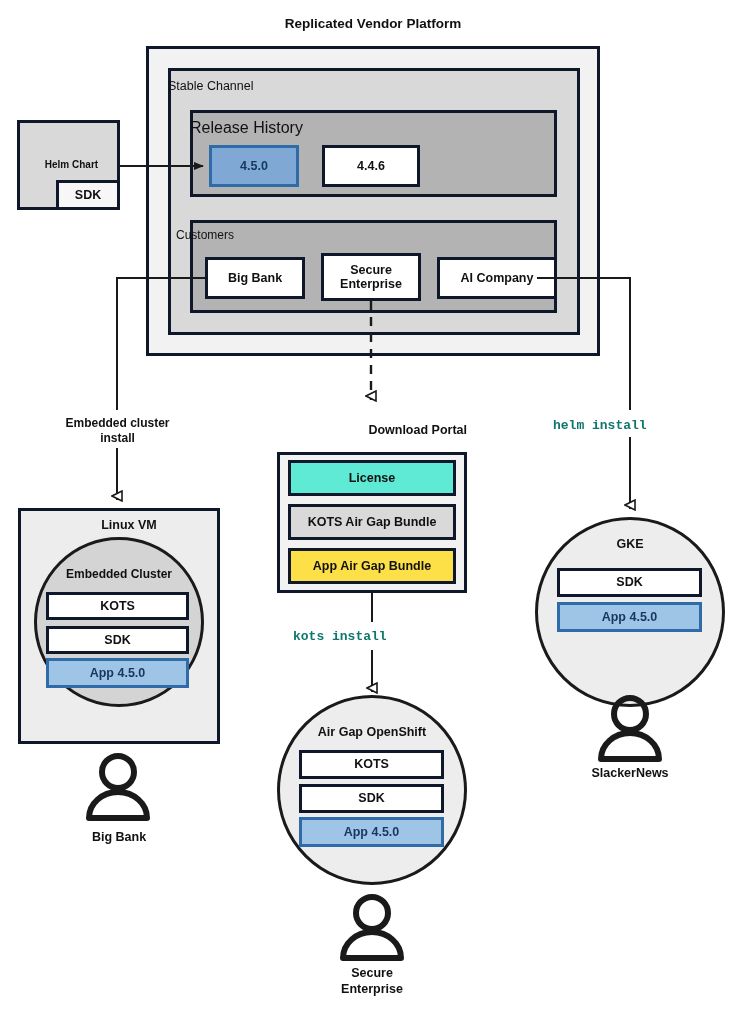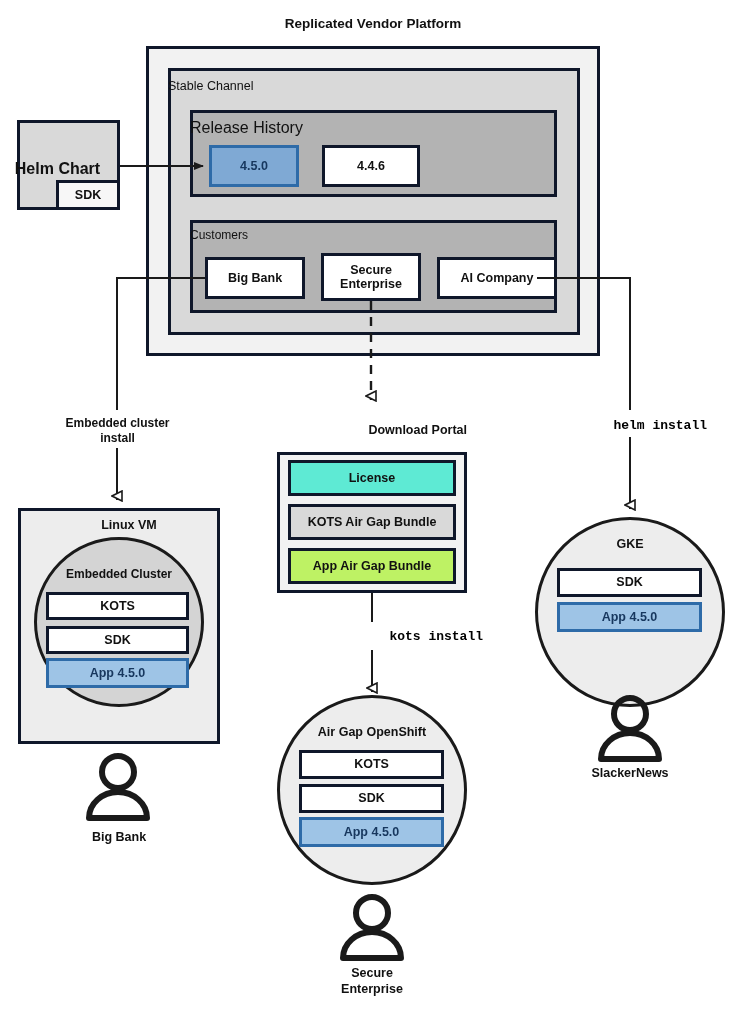--- a/index.html
+++ b/index.html
@@ -43,23 +43,23 @@
   }
   .plain-label {
     position: absolute;
     text-align: center;
     font-weight: bold;
     color: #111111;
     line-height: 1.25;
   }
   .mono-label {
     position: absolute;
-    text-align: right;
+    text-align: left;
     font-weight: bold;
-    color: #000000;
+    color: #0f766e;
     font-family: "Liberation Mono", "DejaVu Sans Mono", monospace;
     line-height: 1.25;
   }
   .circle {
     position: absolute;
     box-sizing: border-box;
     border: 3px solid #1a1a1a;
     border-radius: 50%;
   }
   svg.overlay {
@@ -85,48 +85,48 @@
 
   <div class="box" style="left:190px; top:110px; width:367px; height:87px; background:#B3B3B3;"></div>
   <div class="title-top" style="left:190px; top:118px; width:367px; font-size:16px;">Release History</div>
 
   <div class="box" style="left:209px; top:145px; width:90px; height:42px;
               background:#7FA9D4; border-color:#2E6BA8; color:#17375E; font-size:12.5px;">4.5.0</div>
 
   <div class="box nofill" style="left:322px; top:145px; width:98px; height:42px; font-size:12.5px;">4.4.6</div>
 
   <div class="box" style="left:190px; top:220px; width:367px; height:93px; background:#B3B3B3;"></div>
-  <div class="title-top" style="left:190px; top:228px; width:428px; font-size:12px;">Customers</div>
+  <div class="title-top" style="left:176px; top:228px; width:428px; font-size:12px;">Customers</div>
 
   <div class="box nofill" style="left:205px; top:257px; width:100px; height:42px; font-size:12.5px;">Big Bank</div>
 
   <div class="box nofill" style="left:321px; top:253px; width:100px; height:48px; font-size:12.5px;">
     <span style="white-space:pre-line;">Secure
 Enterprise</span>
   </div>
 
   <div class="box nofill" style="left:437px; top:257px; width:120px; height:42px; font-size:12.5px;">AI Company</div>
 
   <div class="box" style="left:17px; top:120px; width:103px; height:90px; background:#D9D9D9;"></div>
-  <div class="plain-label" style="left:6px; top:159px; width:103px; font-size:16px;">Helm Chart</div>
+  <div class="plain-label" style="left:20px; top:159px; width:103px; font-size:10px;">Helm Chart</div>
   <div class="box" style="left:56px; top:180px; width:64px; height:30px; background:#F7F7F7; font-size:12.5px;">SDK</div>
 
   <div class="plain-label" style="left:40px; top:416px; width:155px; font-size:12px; white-space:pre-line;">Embedded cluster
 install</div>
 
   <div class="plain-label" style="left:277px; top:423px; width:190px; font-size:12.5px;text-align:right;">Download Portal</div>
 
   <div class="mono-label" style="left:553px; top:418px; width:154px; font-size:13px;">helm install</div>
 
   <div class="mono-label" style="left:293px; top:629px; width:190px; font-size:13px;">kots install</div>
 
   <div class="box" style="left:277px; top:452px; width:190px; height:141px; background:#F2F2F2;"></div>
   <div class="box" style="left:288px; top:460px; width:168px; height:36px; background:#5eead4; font-size:12.5px;">License</div>
   <div class="box" style="left:288px; top:504px; width:168px; height:36px; background:#D9D9D9; font-size:12.5px;">KOTS Air Gap Bundle</div>
-  <div class="box" style="left:288px; top:548px; width:168px; height:36px; background:#bef264; font-size:12.5px;">App Air Gap Bundle</div>
+  <div class="box" style="left:288px; top:548px; width:168px; height:36px; background:#fde047; font-size:12.5px;">App Air Gap Bundle</div>
 
   <div class="box" style="left:18px; top:508px; width:202px; height:236px; background:#EDEDED;"></div>
   <div class="plain-label" style="left:28px; top:518px; width:202px; font-size:12.5px;">Linux VM</div>
 
   <div class="circle" style="left:34px; top:537px; width:170px; height:170px; background:#D4D4D4;"></div>
   <div class="plain-label" style="left:34px; top:567px; width:170px; font-size:12px;">Embedded Cluster</div>
 
   <div class="box nofill" style="left:46px; top:592px; width:143px; height:28px; font-size:12.5px;">KOTS</div>
   <div class="box nofill" style="left:46px; top:626px; width:143px; height:28px; font-size:12.5px;">SDK</div>
   <div class="box" style="left:46px; top:658px; width:143px; height:30px;

